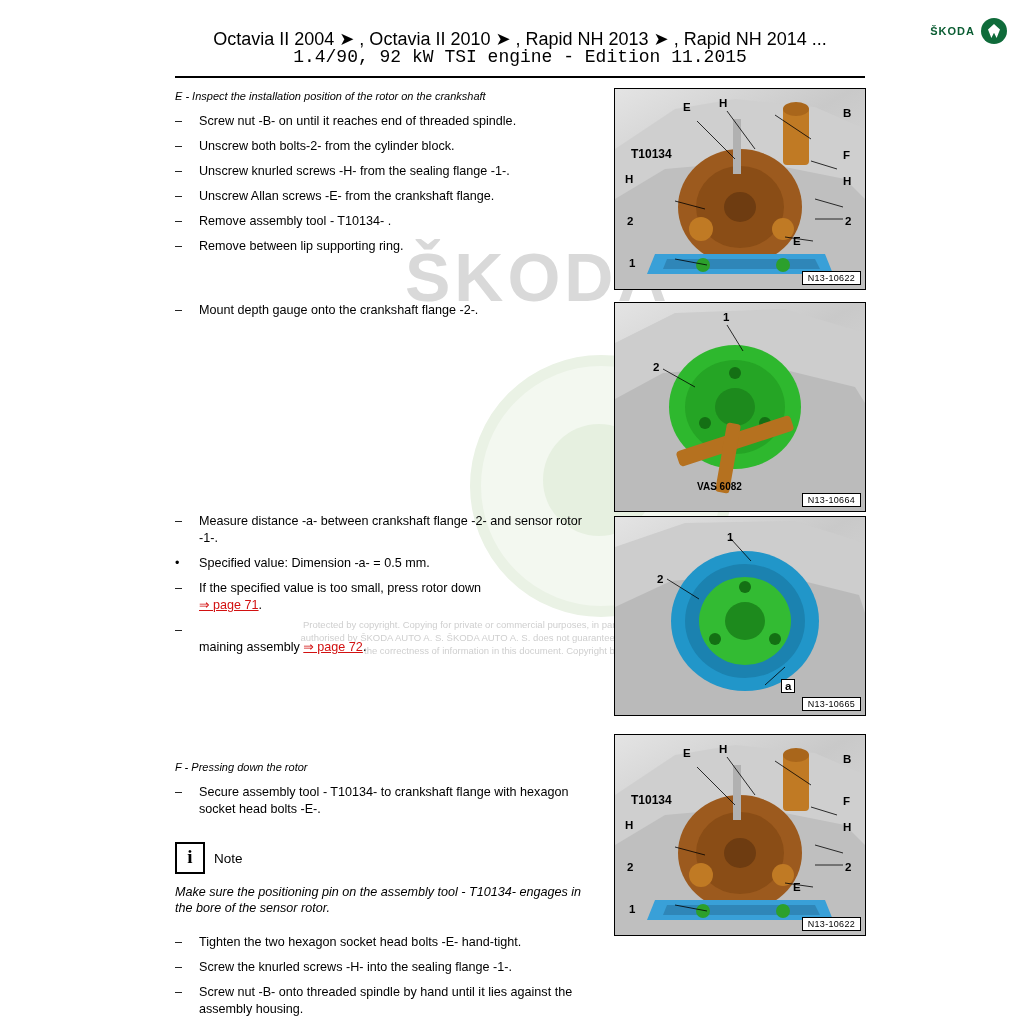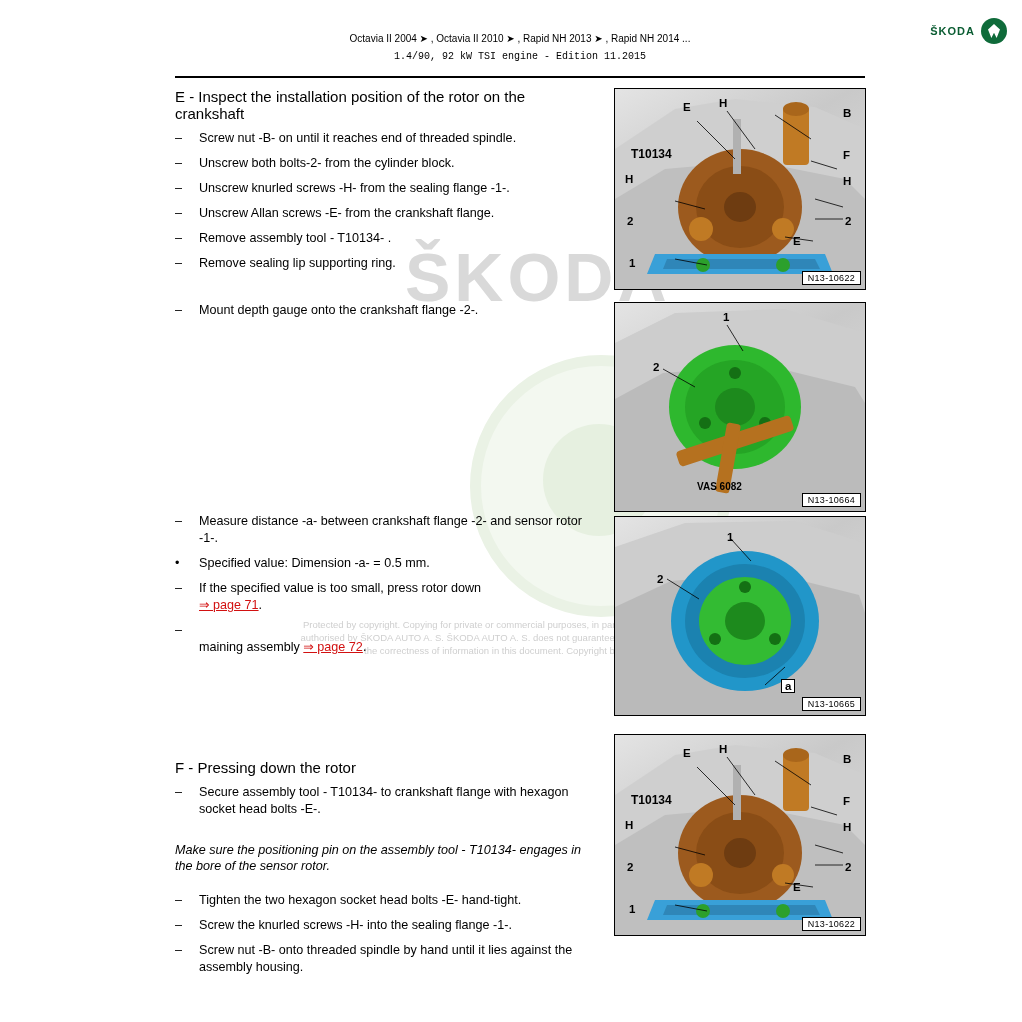--- a/index.html
+++ b/index.html
@@ -77,21 +77,21 @@
   
   .header {
     position: absolute;
     left: 175px;
     top: 30px;
     width: 690px;
     z-index: 3;
   }
   .header-line1, .header-line2 {
     text-align: center;
-    font-size: 10px;
+    font-size: 18px;
     line-height: 18px;
     color: #000;
   }
   .header-line2 { font-weight: normal; font-family: Liberation Mono, monospace; }
   .header-rule {
     position: absolute;
     left: 175px;
     top: 76px;
     width: 690px;
     height: 2px;
@@ -147,23 +147,24 @@
     margin-bottom: 8px;
     color: #000;
   }
   .line .bullet {
     width: 24px;
     flex: 0 0 24px;
     color: #000;
   }
   .line .txt { flex: 1 1 auto; }
   .plain {
-    font-size: 15px;
+    font-size: 11px;
     line-height: 17px;
     margin-bottom: 8px;
+    font-style: italic;
   }
   .link {
     color: #d21111;
     text-decoration: underline;
     white-space: nowrap;
   }
 
   
   .note-row {
     display: flex;
@@ -288,21 +289,21 @@
       <div class="line">
         <span class="bullet">–</span>
         <span class="txt">Unscrew Allan screws -E- from the crankshaft flange.</span>
       </div>
       <div class="line">
         <span class="bullet">–</span>
         <span class="txt">Remove assembly tool - T10134- .</span>
       </div>
       <div class="line">
         <span class="bullet">–</span>
-        <span class="txt">Remove sealing lip supporting ring.</span>
+        <span class="txt">Remove between lip supporting ring.</span>
       </div>
     </div>
 
     <div class="blk" style="top:214px;">
       <div class="line">
         <span class="bullet">–</span>
         <span class="txt">Mount depth gauge onto the crankshaft flange -2-.</span>
       </div>
     </div>
 
@@ -334,20 +335,24 @@
 
     <div class="blk" style="top:645px;margin-top:26px;">
       <div class="plain">F - Pressing down the rotor</div>
       <div class="line">
         <span class="bullet">–</span>
         <span class="txt">Secure assembly tool - T10134- to crankshaft flange with hexagon socket head bolts -E-.</span>
       </div>
 
       <div style="height:16px"></div>
 
+      <div class="note-row">
+        <span class="note-icon"></span>
+        <span class="note-label">Note</span>
+      </div>
       <div class="note-text">Make sure the positioning pin on the assembly tool - T10134- engages in the bore of the sensor rotor.</div>
 
       <div style="height:8px"></div>
 
       <div class="line">
         <span class="bullet">–</span>
         <span class="txt">Tighten the two hexagon socket head bolts -E- hand-tight.</span>
       </div>
       <div class="line">
         <span class="bullet">–</span>

